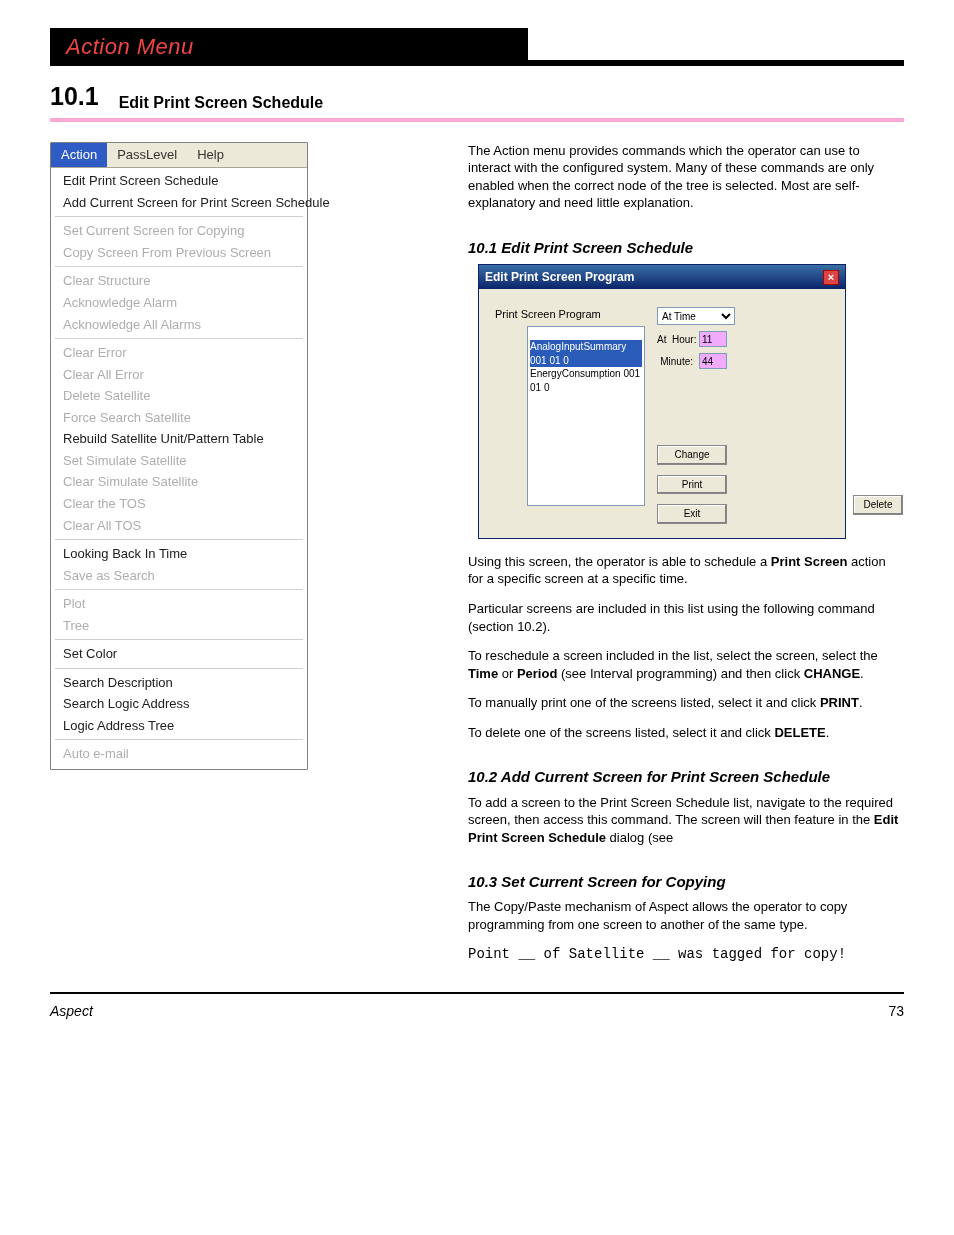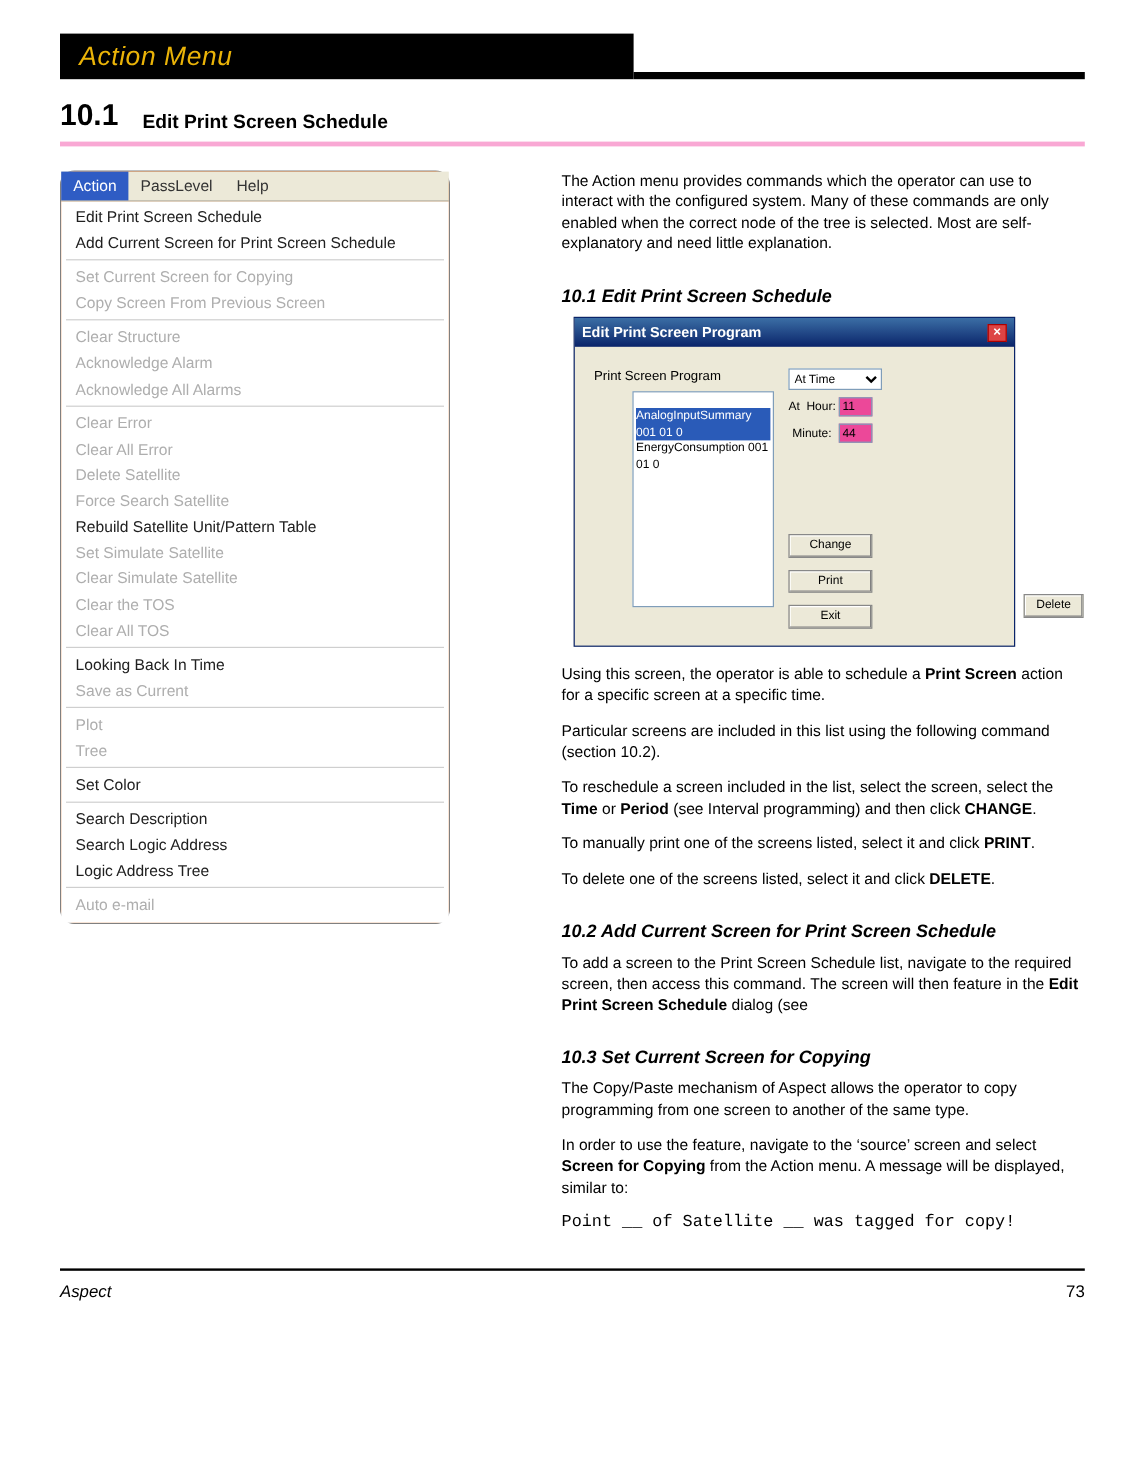--- a/index.html
+++ b/index.html
@@ -14,21 +14,21 @@
   }
   .page {
     width: 954px;
     margin: 0 auto;
     padding: 28px 50px 20px 50px;
     position: relative;
   }
   
   .black-bar {
     background: #000;
-    color: #eab308;
+    color: #ef4444;
     height: 38px;
     display: flex;
     align-items: center;
     padding-left: 16px;
     font-style: italic;
     font-size: 22px;
     letter-spacing: 0.5px;
   }
   .black-thin-after {
     background: #000;
@@ -49,23 +49,23 @@
     display: flex;
     gap: 28px;
     margin-top: 20px;
     align-items: flex-start;
   }
   .col-left { flex: 0 0 390px; }
   .col-right { flex: 1; }
   
   .menu-frame {
     border: 1px solid #808080;
-    border-radius: 12px;
-    background: #f97316;
-    width: 325px;
+    border-radius: 1px;
+    background: #86efac;
+    width: 258px;
   }
   .menubar {
     display: flex;
     background: #ece9d8;
     border-bottom: 1px solid #aca899;
     font-size: 13px;
   }
   .menubar-item {
     padding: 3px 10px 4px 10px;
     color: #333;
@@ -113,21 +113,21 @@
   .dlg-left { flex: 0 0 150px; }
   .fieldlabel { font-size:11px; margin-bottom:4px; }
   .listbox {
     background:#fff; border:1px solid #7f9db9; height:180px;
     font-size:10px; padding:13px 2px; overflow:hidden;margin-left:32px;
   }
   .listbox .sel { background:#2a5bb8; color:#fff; }
   .dlg-right { flex:1; }
   .selectrow { display:flex; gap:6px; align-items:center; margin-bottom:6px; }
   select.win { font-size:10px; border:1px solid #7f9db9; background:#fff; height:18px; width:78px; }
-  input.win { font-size:10px; border:1px solid #7f9db9; height:16px; width:28px; padding:0 2px; background:#ec4899; }
+  input.win { font-size:10px; border:1px solid #7f9db9; height:16px; width:28px; padding:0 2px; background:#f0abfc; }
   .smlabel { font-size:10px; width:36px; text-align:right; }
   .btn { border:1px solid #888; background:#ece9d8; font-size:10px; width:70px; padding:2px 0; margin-top:10px; display:block; text-align:center; box-shadow: inset -1px -1px #808080, inset 1px 1px #fff;}
   .btn.delete { width:50px; margin-left: 108px; }
   .dlg-right-outer { display:flex; gap:10px; }
   
   .body-para { font-size:13px; margin-bottom: 12px; }
   .body-heading { font-style: italic; font-weight: bold; font-size:15px; margin: 26px 0 6px 0; }
   .mono-msg { font-family: "Courier New", monospace; font-size:14px; margin-top:8px; }
   
   .footer-rule { border-top:2px solid #000; margin-top: 28px; }
@@ -177,21 +177,21 @@
             <div class="dd-item">Clear All Error</div>
             <div class="dd-item">Delete Satellite</div>
             <div class="dd-item">Force Search Satellite</div>
             <div class="dd-item enabled">Rebuild Satellite Unit/Pattern Table</div>
             <div class="dd-item">Set Simulate Satellite</div>
             <div class="dd-item">Clear Simulate Satellite</div>
             <div class="dd-item">Clear the TOS</div>
             <div class="dd-item">Clear All TOS</div>
             <div class="dd-sep"></div>
             <div class="dd-item enabled">Looking Back In Time</div>
-            <div class="dd-item">Save as Current</div>
+            <div class="dd-item">Save as Search</div>
             <div class="dd-sep"></div>
             <div class="dd-item">Plot</div>
             <div class="dd-item">Tree</div>
             <div class="dd-sep"></div>
             <div class="dd-item enabled">Set Color</div>
             <div class="dd-sep"></div>
             <div class="dd-item enabled">Search Description</div>
             <div class="dd-item enabled">Search Logic Address</div>
             <div class="dd-item enabled">Logic Address Tree</div>
             <div class="dd-sep"></div>
@@ -260,23 +260,20 @@
       <span>To delete one of the screens listed, select it and click </span><span style="font-weight:bold;">DELETE</span><span>.</span>
     </div>
 
     <div class="body-heading">10.2       Add Current Screen for Print Screen Schedule</div>
     <div class="body-para">
       <span>To add a screen to the Print Screen Schedule list, navigate to the required screen, then access this command. The screen will then feature in the </span><span style="font-weight:bold;">Edit Print Screen Schedule</span><span> dialog (see</span>
     </div>
 
     <div class="body-heading">10.3       Set Current Screen for Copying</div>
     <div class="body-para">The Copy/Paste mechanism of Aspect allows the operator to copy programming from one screen to another of the same type.</div>
-    <div class="body-para">
-      <span>In order to use the feature, navigate to the ‘source’ screen and select </span><span style="font-weight:bold;">Screen for Copying</span><span> from the Action menu. A message will be displayed, similar to:</span>
-    </div>
     <div class="mono-msg">Point __ of Satellite __ was tagged for copy!</div>
   </div>
 </div>
 
 <div class="footer-rule"></div>
 <div class="footer">
   <span class="footer-left">Aspect</span>
   <span>73</span>
 </div>
 

